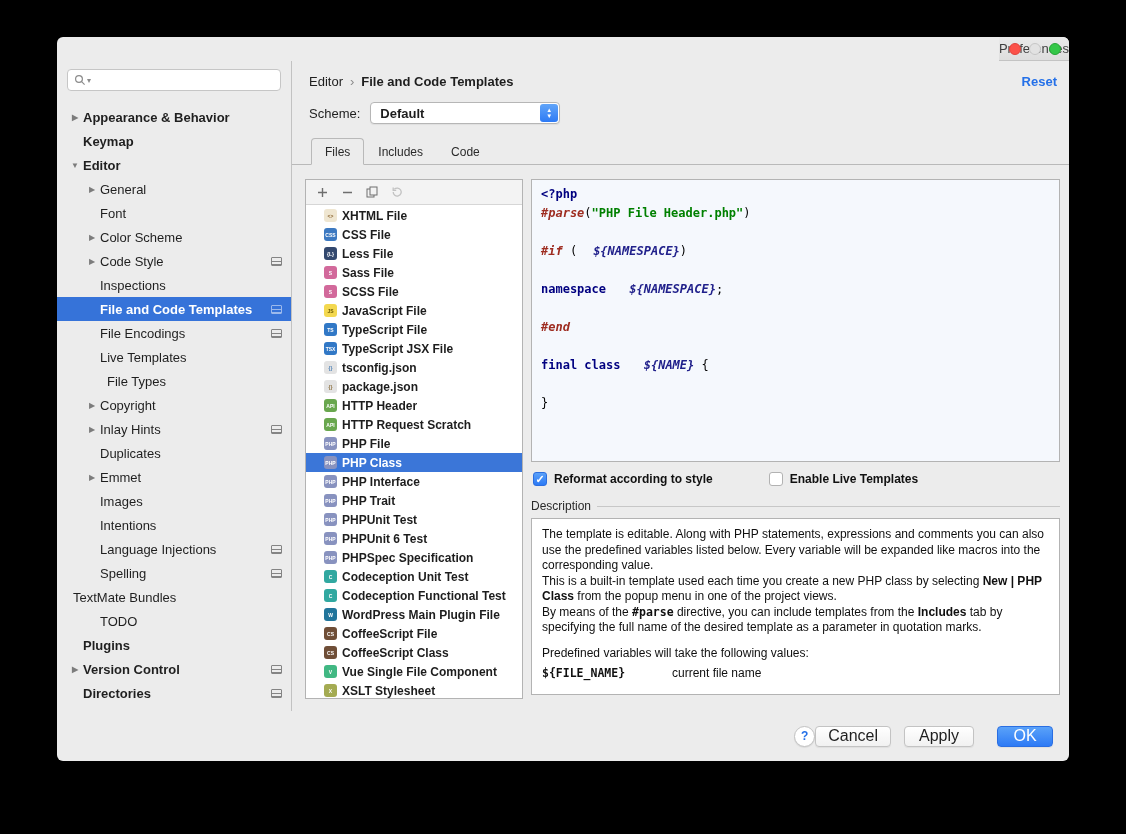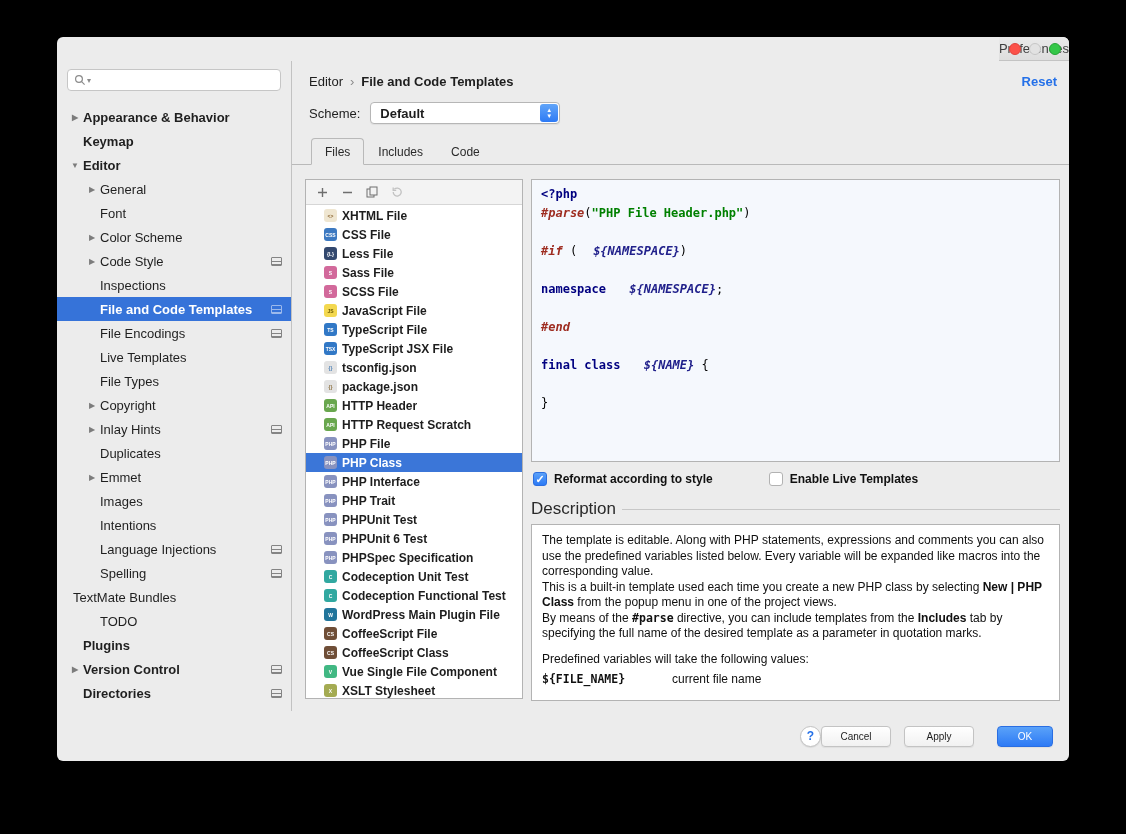--- a/index.html
+++ b/index.html
@@ -88,37 +88,37 @@
 
   .options-row { display:flex; align-items:center; margin-top:10px; padding-left:2px; }
   .opt { display:flex; align-items:center; gap:7px; font-size:12px; font-weight:bold; color:#111; }
   .opt + .opt { margin-left:56px; }
   .cb { width:14px; height:14px; border-radius:3px; border:1px solid #b2b2b2; background:#fff;
         display:flex; align-items:center; justify-content:center; color:#fff; font-size:11px; }
   .cb.checked { background:linear-gradient(#5ba1f8,#2c7af5); border-color:#2b6ee0; }
   .cb.checked::after { content:"✓"; }
 
   .desc-label-row { display:flex; align-items:center; margin-top:13px; gap:6px; }
-  .desc-label { font-size:17px; color:#2a2a2a; }
+  .desc-label { font-size:12px; color:#2a2a2a; }
   .desc-rule { flex:1 1 auto; height:1px; background:#c7c7c7; }
   .desc-box { margin-top:5px; height:177px; background:#fff; border:1px solid #b3b3b3;
               padding:8px 10px; font-size:12px; line-height:15.5px; color:#101010; overflow:hidden; }
   .dspacer { height:10px; }
   .mono { font-family:"DejaVu Sans Mono",monospace; font-size:11.5px; }
   .var-row { display:flex; margin-top:5px; }
   .var-name { width:130px; flex:0 0 130px; font-family:"DejaVu Sans Mono",monospace; font-size:11.5px; font-weight:bold; }
 
   
   .footer { flex:0 0 50px; display:flex; align-items:center; padding:0 16px; }
   .help { width:21px; height:21px; border-radius:50%; background:#fff; border:1px solid #c2c2c2; color:#2470e8;
           font-weight:bold; font-size:12px; display:flex; align-items:center; justify-content:center;
           box-shadow:0 1px 1px rgba(0,0,0,.08); }
   .btns { margin-left:auto; display:flex; align-items:center; gap:13px; }
   .btn { min-width:70px; height:21px; background:linear-gradient(#ffffff,#f1f1f1); border:1px solid #c3c3c3;
-         border-radius:4px; font-size:10px; color:#1e1e1e; display:flex; align-items:center; justify-content:center;
+         border-radius:4px; font-size:16px; color:#1e1e1e; display:flex; align-items:center; justify-content:center;
          padding:0 12px; font-family:"Liberation Sans",sans-serif; box-shadow:0 1px 1px rgba(0,0,0,.06); }
   .btn.primary { background:linear-gradient(#5aa2f9,#2d7af5); border-color:#2a6ee2; color:#fff; min-width:56px; margin-left:10px; }
 </style>
 </head>
 <body>
 
 <div class="window">
 
   <div class="titlebar">
     <div class="traffic">
@@ -180,21 +180,21 @@
           </div>
           <div class="tree-row" style="padding-left: 27px;">
             <span class="arrow"></span>
             <span class="lbl">File Encodings</span>
             <span class="badge"></span>
           </div>
           <div class="tree-row" style="padding-left: 27px;">
             <span class="arrow"></span>
             <span class="lbl">Live Templates</span>
           </div>
-          <div class="tree-row" style="padding-left: 27px;">
+          <div class="tree-row" style="padding-left: 27px; margin-left: 7px;">
             <span class="arrow"></span>
             <span class="lbl">File Types</span>
           </div>
           <div class="tree-row" style="padding-left: 27px;">
             <span class="arrow">▶</span>
             <span class="lbl">Copyright</span>
           </div>
           <div class="tree-row" style="padding-left: 27px;">
             <span class="arrow">▶</span>
             <span class="lbl">Inlay Hints</span>

